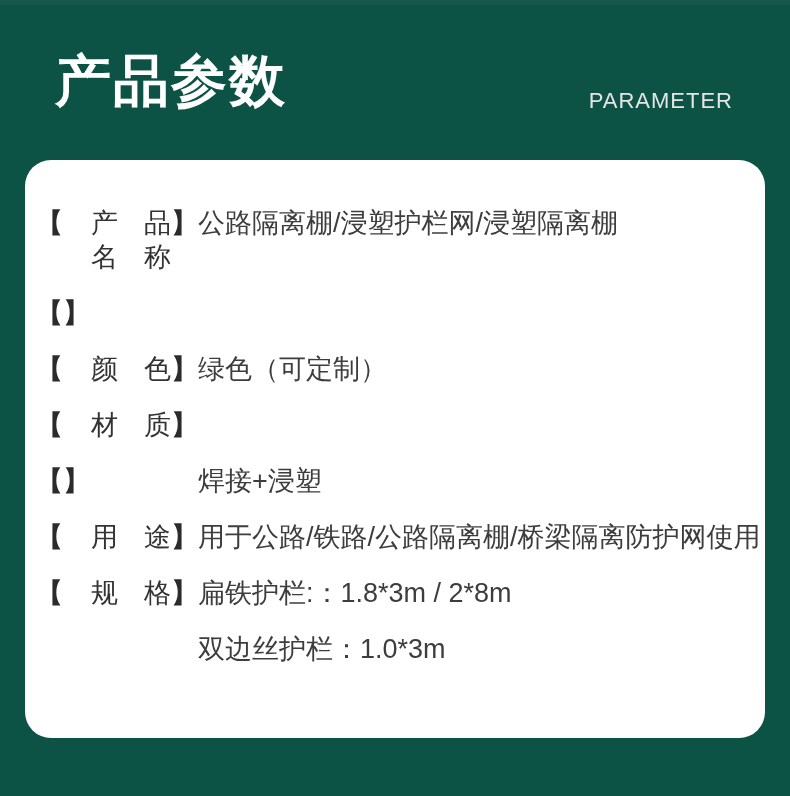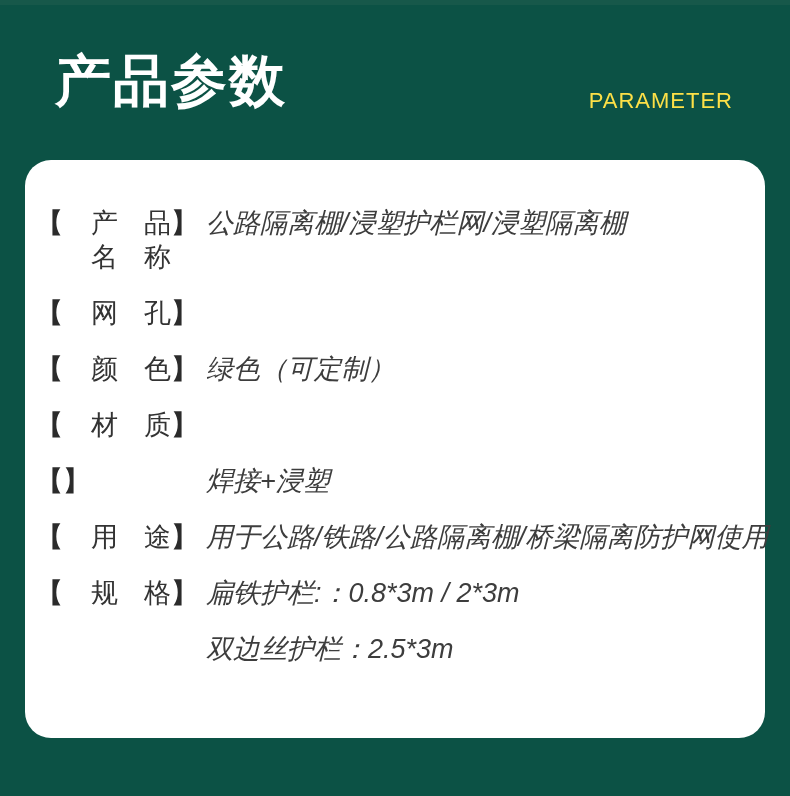--- a/index.html
+++ b/index.html
@@ -26,21 +26,21 @@
     font-weight: 900;
     color: #ffffff;
     letter-spacing: 2px;
     line-height: 1.1;
   }
   .page-subtitle {
     position: absolute;
     right: 57px; top: 88px;
     font-size: 22px;
     font-weight: 400;
-    color: #fde047;
+    color: #e5e5e5;
     letter-spacing: 1px;
   }
   .card {
     position: absolute;
     left: 25px; top: 160px;
     width: 740px; height: 578px;
     background: #ffffff;
     border-radius: 26px;
     padding: 46px 16px 0 11px;
   }
@@ -66,23 +66,21 @@
   }
   .label-inner {
     flex: 1 1 auto;
     text-align: justify;
     text-align-last: justify;
     margin-left: 28px;
     -moz-text-align-last: justify;
   }
   .values {
     flex: 1 1 auto;
-    margin-left: 8px;
     min-width: 0;
-    font-style: italic;
   }
   .value-line {
     margin-bottom: 22px;
     white-space: nowrap;
   }
   .value-line:last-child { margin-bottom: 0; }
 </style>
 </head>
 <body>
 
@@ -101,21 +99,20 @@
         <span class="bracket">】</span>
       </div>
       <div class="values">
         <div class="value-line">公路隔离棚/浸塑护栏网/浸塑隔离棚</div>
       </div>
     </div>
 
     <div class="row">
       <div class="label">
         <span class="bracket">【</span>
-        <span class="label-inner">网孔</span>
         <span class="bracket">】</span>
       </div>
     </div>
 
     <div class="row">
       <div class="label">
         <span class="bracket">【</span>
         <span class="label-inner">颜色</span>
         <span class="bracket">】</span>
       </div>
@@ -153,19 +150,19 @@
       </div>
     </div>
 
     <div class="row">
       <div class="label">
         <span class="bracket">【</span>
         <span class="label-inner">规格</span>
         <span class="bracket">】</span>
       </div>
       <div class="values">
-        <div class="value-line">扁铁护栏:：0.8*3m / 2*3m</div>
-        <div class="value-line">双边丝护栏：2.5*3m</div>
+        <div class="value-line">扁铁护栏:：1.8*3m / 2*8m</div>
+        <div class="value-line">双边丝护栏：1.0*3m</div>
       </div>
     </div>
 
   </div>
 </div>
 
 </body></html>

